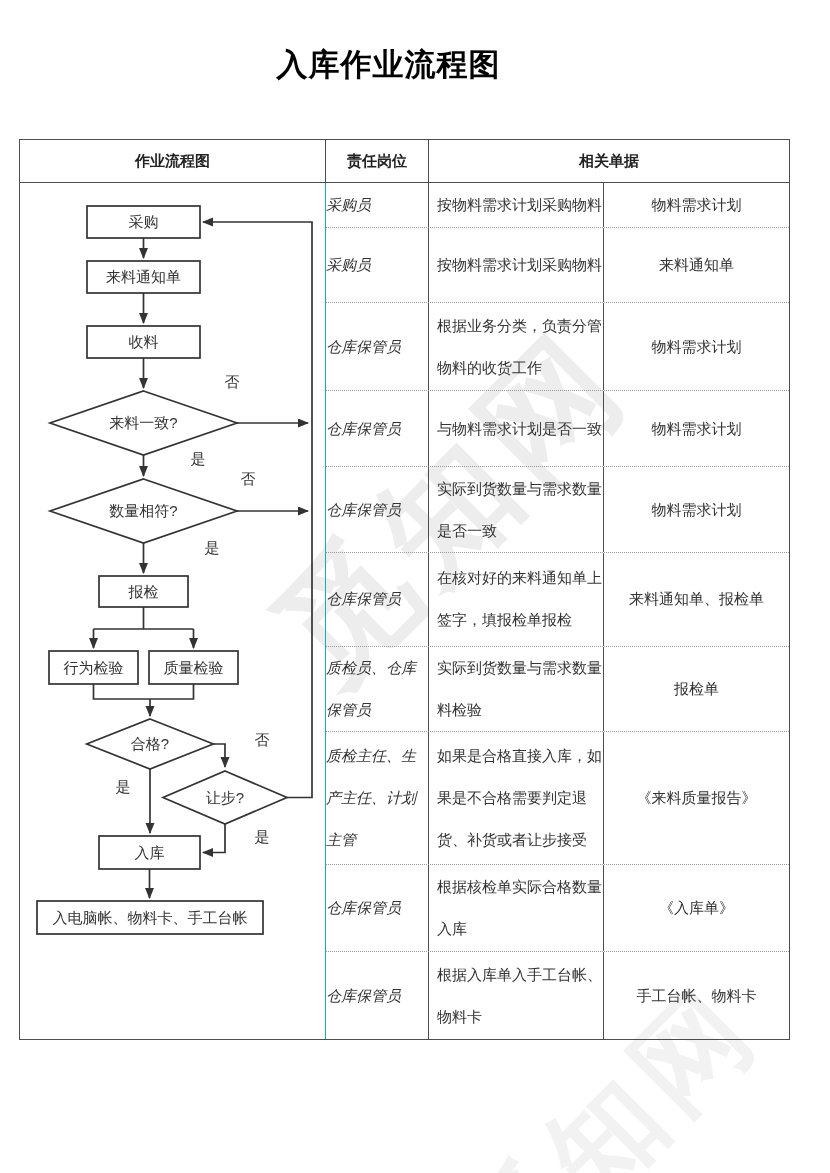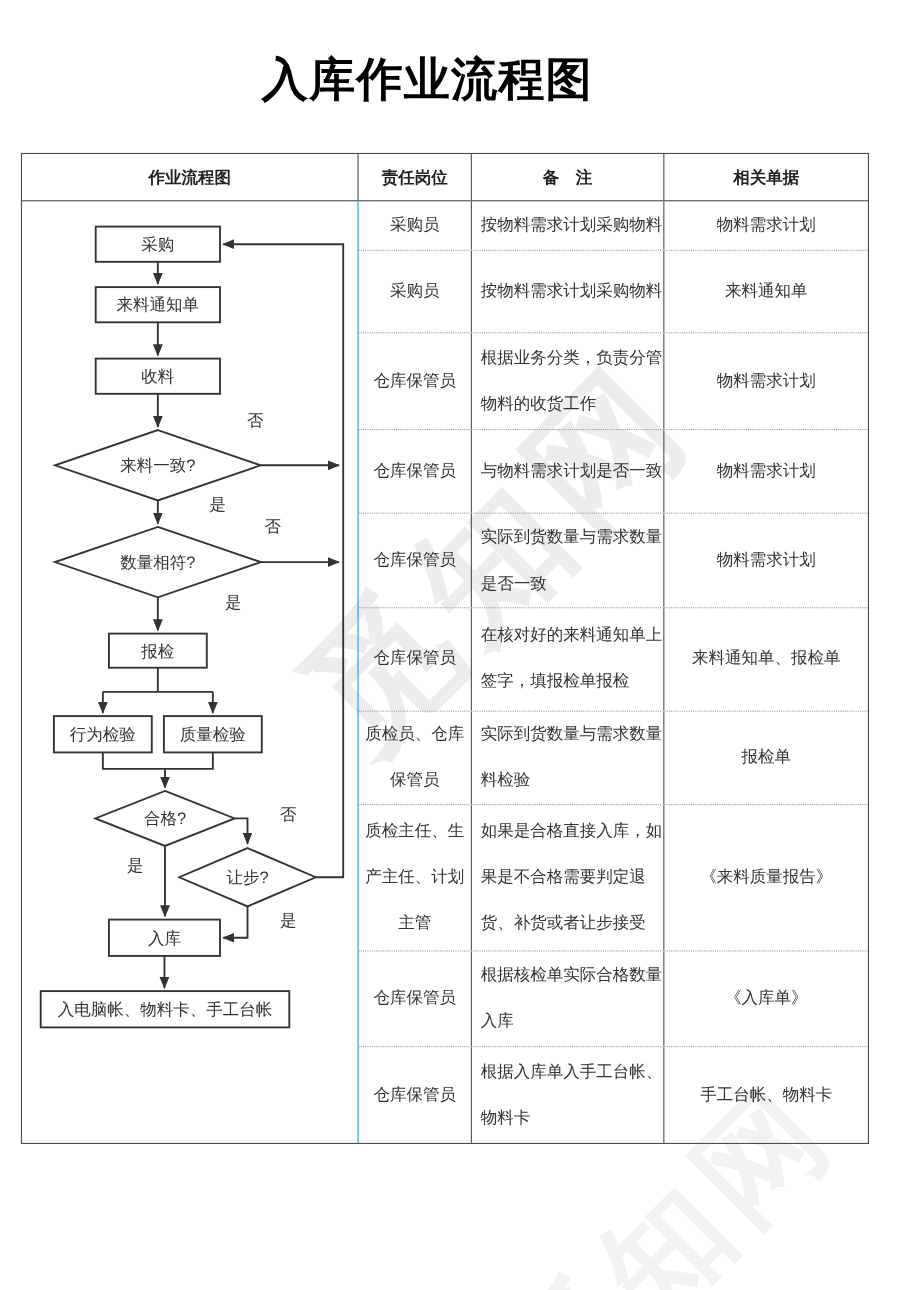--- a/index.html
+++ b/index.html
@@ -3,21 +3,21 @@
 <meta charset="utf-8">
 <style>
   * { margin:0; padding:0; box-sizing:border-box; }
   body { background:#fff; }
   .page {
     position:relative; width:830px; height:1173px; background:#ffffff;
     font-family:"Liberation Sans", sans-serif; color:#333; overflow:hidden;
   }
   .title {
     position:absolute; top:44px; left:0; width:777px;
-    text-align:center; font-size:42px; font-weight:bold; color:#000;
+    text-align:center; font-size:31px; font-weight:bold; color:#000;
     letter-spacing:1px; z-index:3;
   }
   .wm {
     position:absolute; z-index:1; pointer-events:none; white-space:nowrap;
     font-weight:bold; color:rgba(0,0,0,0.07);
     transform:rotate(-45deg);
   }
   .wm1 { left:240px; top:420px; font-size:130px; letter-spacing:12px; }
   .wm2 { left:430px; top:1060px; font-size:110px; letter-spacing:10px; color:rgba(0,0,0,0.05); }
 
@@ -34,21 +34,21 @@
   .th-pos  { width:103px; border-right:1px solid #4d4d4d; }
   .th-note { width:175px; border-right:1px solid #4d4d4d; }
   .th-doc  { flex:1; }
 
   .tbody { display:flex; height:856px; }
   .flow-cell { width:306px; border-right:1px solid #0ea5e9; position:relative; }
   .rows { flex:1; display:flex; flex-direction:column; }
   .row { display:flex; border-bottom:1px dotted #9a9a9a; }
   .row:last-child { border-bottom:none; }
   .cell { display:flex; align-items:center; font-size:15px; color:#333; }
-  .cell-pos { width:103px; border-right:1px solid #4d4d4d; justify-content:center; text-align:center; }
+  .cell-pos { width:103px; border-right:1px solid #4d4d4d; justify-content:center; text-align:left;font-style:italic; }
   .cell-note { width:175px; border-right:1px solid #4d4d4d; padding-left:8px; text-align:left; }
   .cell-doc { flex:1; justify-content:flex-start; text-align:center; }
   .txt { white-space:pre-line; line-height:42px; width:100%; }
 
   .fc-shape { fill:#ffffff; stroke:#333333; stroke-width:1.7; }
   .fc-line  { fill:none; stroke:#333333; stroke-width:1.7; }
   .fc-text  { font-size:15px; fill:#333333; text-anchor:middle;
               font-family:"Liberation Sans", sans-serif; }
 </style>
 </head>
@@ -59,21 +59,20 @@
   <h1 class="title">入库作业流程图</h1>
 
   <div class="wm wm1">觅知网</div>
   <div class="wm wm2">觅知网</div>
 
   <div class="table">
 
     <div class="thead">
       <div class="th th-flow">作业流程图</div>
       <div class="th th-pos">责任岗位</div>
-      <div class="th th-note">备　注</div>
       <div class="th th-doc">相关单据</div>
     </div>
 
     <div class="tbody">
 
       <div class="flow-cell">
         <svg width="305" height="858" viewBox="0 0 305 858">
           <defs>
             <marker id="arrow" markerUnits="userSpaceOnUse" markerWidth="12" markerHeight="10" refX="10" refY="4.5" orient="auto">
               <path d="M0,0 L11,4.5 L0,9 Z" fill="#333333"></path>

